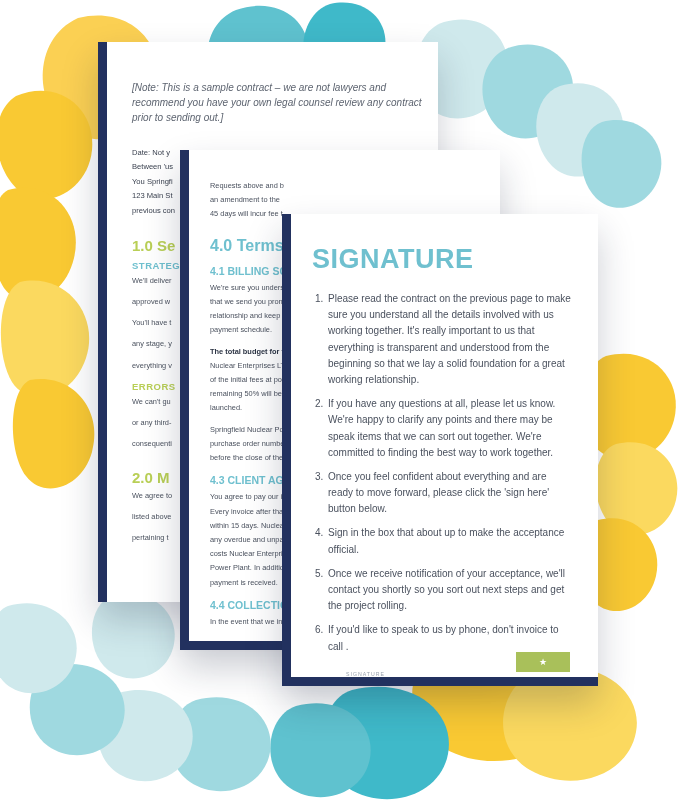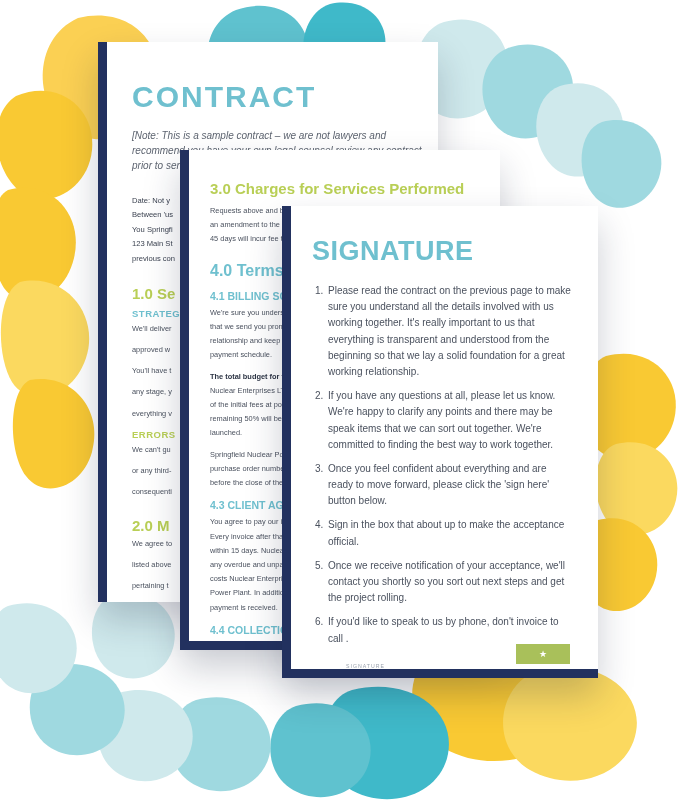--- a/index.html
+++ b/index.html
@@ -36,21 +36,21 @@
   .body-s{font-size:7.4px;line-height:1.65;color:#4a515e;margin:0 0 9px;}
 
   
   #sheet-mid{left:180px;top:150px;width:320px;height:500px;}
   #sheet-mid .inner{padding:30px 24px 0 30px;}
   .h-mid{font-size:15px;font-weight:bold;color:#b9cf56;margin:0 0 8px;}
   .h-mid2{font-size:16px;font-weight:bold;color:#6fc0cf;margin:16px 0 8px;}
   .h-mid3{font-size:10.5px;font-weight:bold;color:#6fc0cf;margin:10px 0 5px;}
 
   
-  #sheet-sign{left:282px;top:206px;width:316px;height:472px;}
+  #sheet-sign{left:282px;top:214px;width:316px;height:472px;}
   #sheet-sign .inner{padding:30px 26px 0 30px;}
   .sig-title{font-size:27px;font-weight:bold;color:#6fc0cf;letter-spacing:.5px;margin:0 0 16px;}
   ol.sig-list{margin:0;padding-left:14px;}
   ol.sig-list li{font-size:10px;line-height:1.62;color:#4a515e;margin-bottom:8px;padding-left:2px;}
   .sig-block{margin-top:16px;}
   .sig-row{display:flex;align-items:flex-end;gap:18px;}
   .sig-pen{width:16px;height:16px;flex:none;}
   .sig-fields{flex:1;}
   .sig-label{font-size:5.2px;letter-spacing:1px;color:#9aa2ae;text-transform:uppercase;}
   .sig-name-script{font-size:8px;color:#4a515e;font-family:"DejaVu Serif",serif;font-style:italic;}
@@ -92,21 +92,20 @@
     <path d="M196 700 C240 688 276 716 270 752 C264 788 220 802 190 782 C160 762 166 710 196 700 Z" fill="#9fd9e0"></path>
     <path d="M122 692 C164 682 198 710 192 744 C186 778 144 792 116 772 C88 752 94 702 122 692 Z" fill="#cfe9ec"></path>
     <path d="M54 666 C96 656 130 684 124 718 C118 752 76 766 48 746 C20 726 26 676 54 666 Z" fill="#9fd9e0"></path>
     <path d="M8 606 C48 594 82 622 76 656 C70 690 30 704 6 684 C-16 664 -16 616 8 606 Z" fill="#cfe9ec"></path>
     <path d="M112 596 C150 586 180 612 174 644 C168 676 132 688 108 670 C84 650 88 604 112 596 Z" fill="#cfe9ec"></path>
   </svg>
 
   <div class="sheet" id="sheet-contract">
     <div class="bar-left"></div>
     <div class="inner">
-      <div class="contract-title">CONTRACT</div>
       <div class="note">[Note: This is a sample contract – we are not lawyers and recommend you have your own legal counsel review any contract prior to sending out.]</div>
       <div class="meta">Date: Not y</div>
       <div class="meta" style="margin-top:-18px">Between 'us</div>
       <div class="meta" style="margin-top:-17px">You Springfi</div>
       <div class="meta" style="margin-top:-17px">123 Main St</div>
       <div class="meta" style="margin-top:-17px">previous con</div>
 
       <div class="h-sec">1.0 Se</div>
       <div class="h-sub">STRATEG</div>
       <div class="body-s">We'll deliver</div>
@@ -122,21 +121,20 @@
       <div class="body-s">We agree to</div>
       <div class="body-s">listed above</div>
       <div class="body-s">pertaining t</div>
     </div>
   </div>
 
   <div class="sheet" id="sheet-mid">
     <div class="bar-left"></div>
     <div class="bar-bottom"></div>
     <div class="inner">
-      <div class="h-mid">3.0 Charges for Services Performed</div>
       <div class="body-s">Requests above and b</div>
       <div class="body-s" style="margin-top:-7px">an amendment to the</div>
       <div class="body-s" style="margin-top:-7px">45 days will incur fee t</div>
 
       <div class="h-mid2">4.0 Terms</div>
       <div class="h-mid3">4.1 BILLING SC</div>
       <div class="body-s">We're sure you unders</div>
       <div class="body-s" style="margin-top:-7px">that we send you pron</div>
       <div class="body-s" style="margin-top:-7px">relationship and keep</div>
       <div class="body-s" style="margin-top:-7px">payment schedule.</div>

